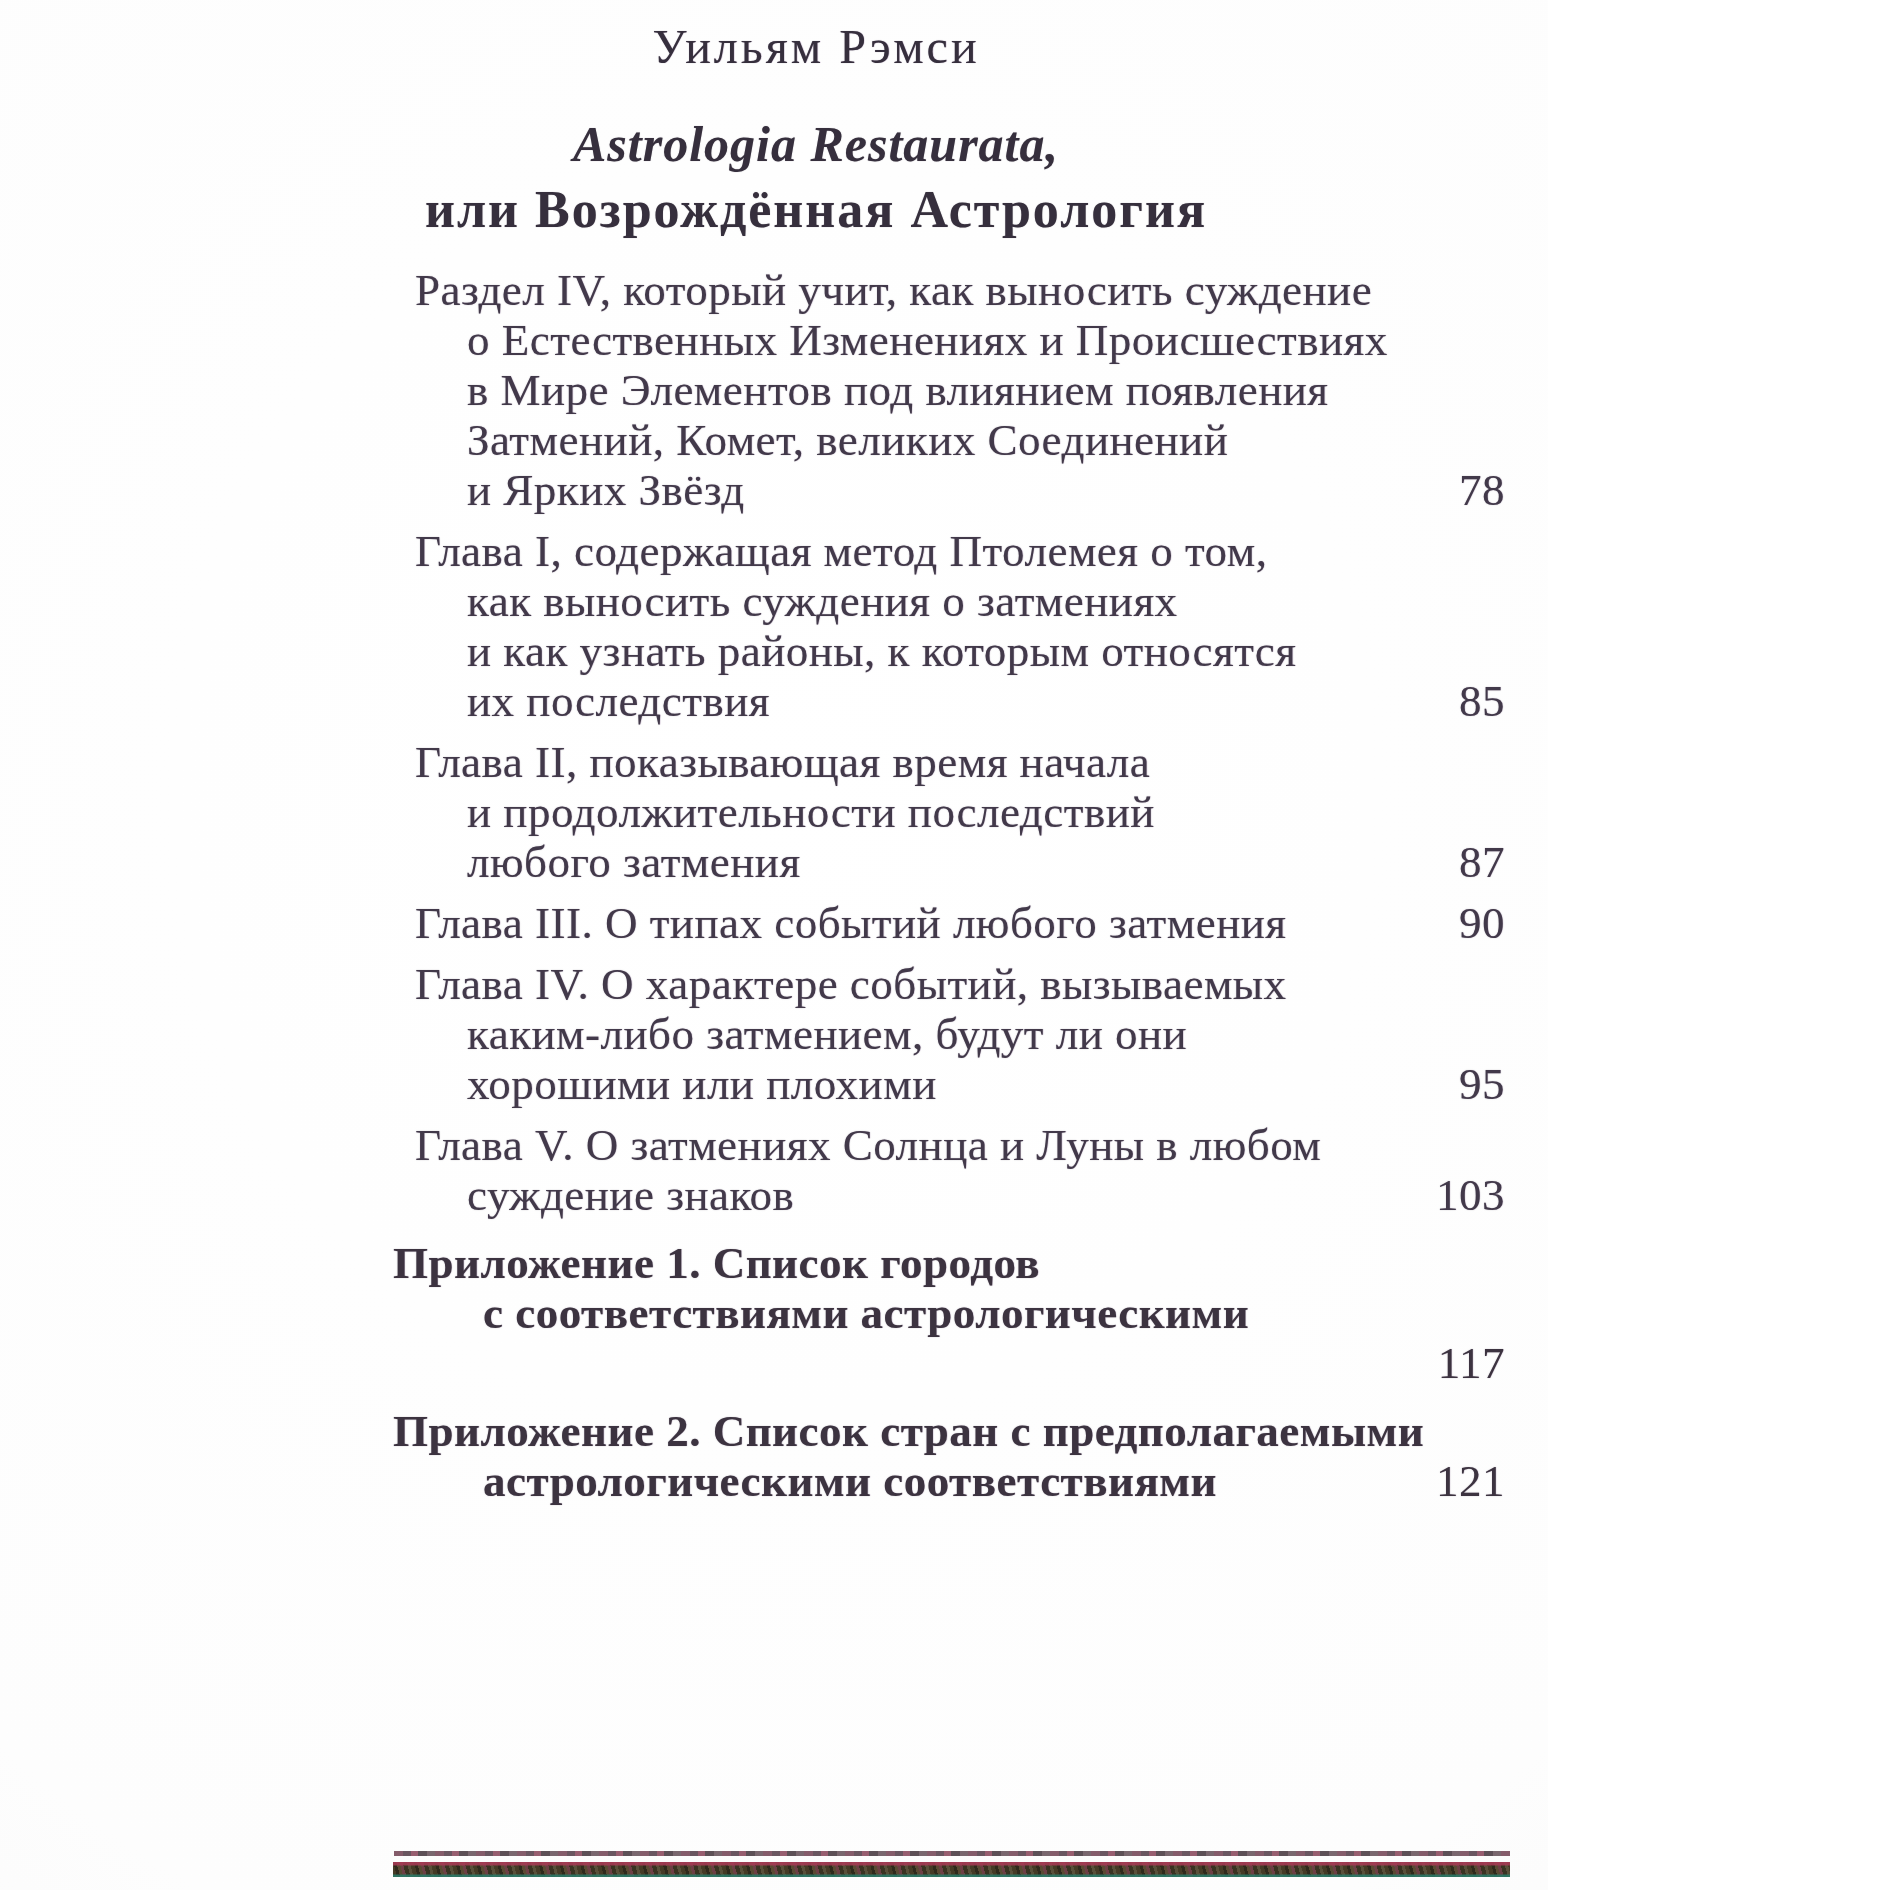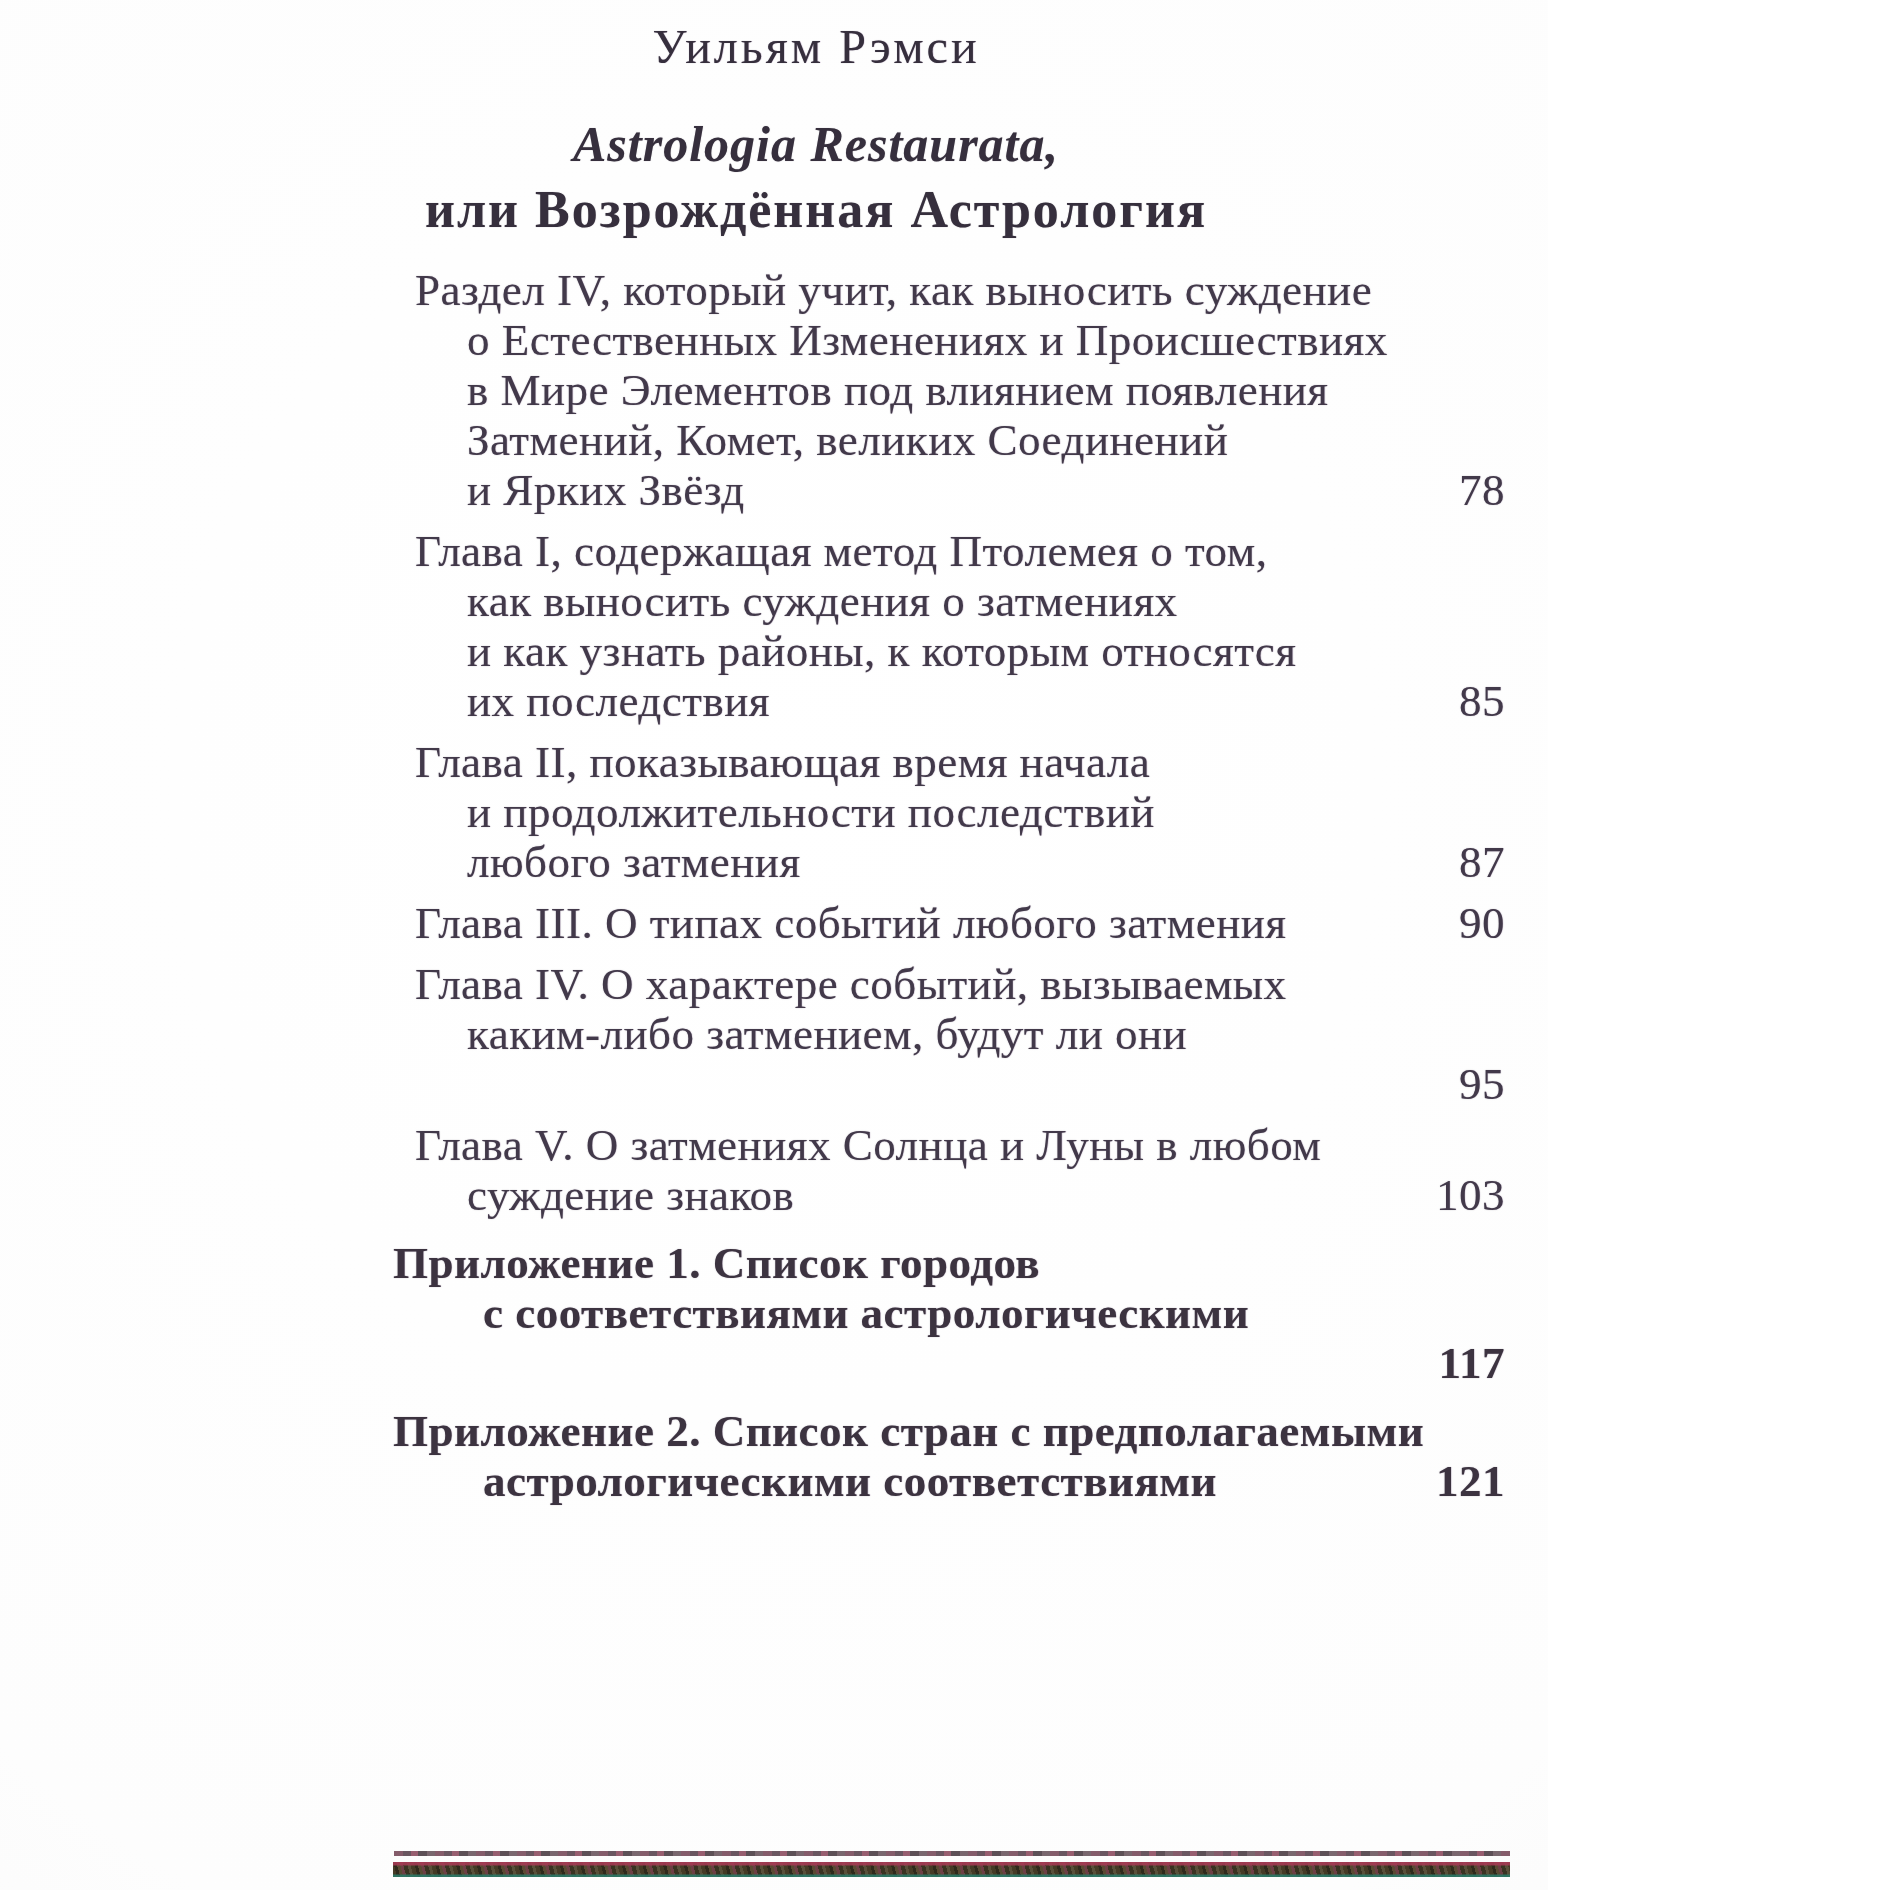--- a/index.html
+++ b/index.html
@@ -66,21 +66,21 @@
   }
   .line { display: flex; align-items: baseline; }
   .line .txt { white-space: nowrap; }
   .line.cont { padding-left: 52px; }
   .entry.bold .line.cont { padding-left: 90px; }
   .num {
     margin-left: auto;
     padding-left: 24px;
     font-weight: normal;
   }
-  .entry.bold .num { font-weight: bold; }
+  .entry.bold .num { font-weight: normal; }
   
   .edge-thin {
     position: absolute;
     left: 394px;
     top: 1851px;
     width: 1116px;
     height: 5px;
     background: repeating-linear-gradient(90deg,
       #7a4e5e 0 9px, #5d4853 9px 17px, #8e5063 17px 24px, #4f4148 24px 33px, #6e5a62 33px 41px);
     opacity: 0.92;
@@ -162,20 +162,21 @@
         </div>
       </div>
       <div class="entry">
         <div class="line">
           <span class="txt">Глава IV. О характере событий, вызываемых</span>
         </div>
         <div class="line cont">
           <span class="txt">каким-либо затмением, будут ли они</span>
         </div>
         <div class="line cont">
+          <span class="txt">хорошими или плохими</span>
           <span class="num">95</span>
         </div>
       </div>
       <div class="entry">
         <div class="line">
           <span class="txt">Глава V. О затмениях Солнца и Луны в любом</span>
         </div>
         <div class="line cont">
           <span class="txt">суждение знаков</span>
           <span class="num">103</span>

